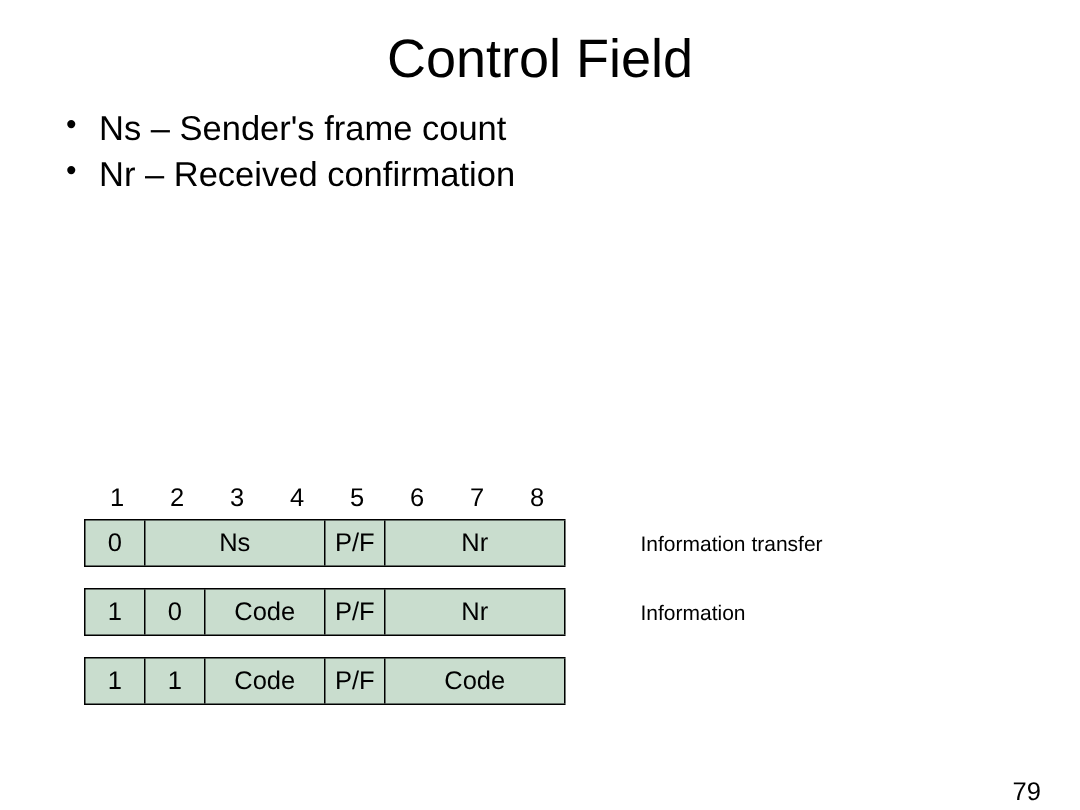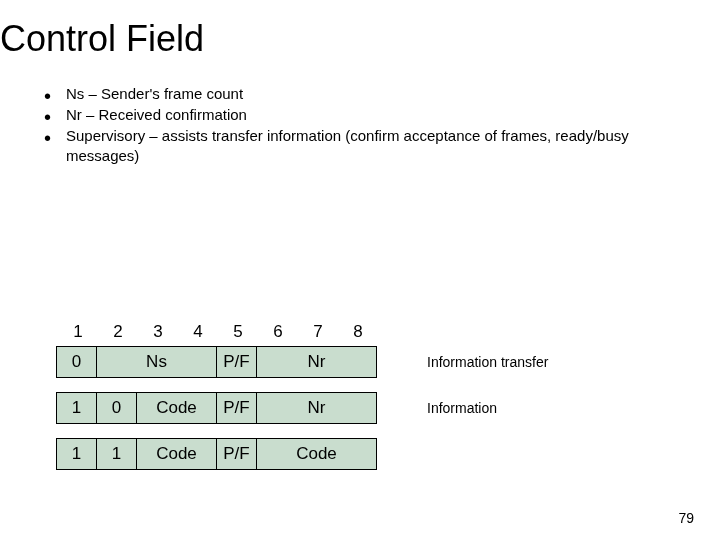--- a/index.html
+++ b/index.html
@@ -11,30 +11,30 @@
     font-family: Arial, Helvetica, sans-serif;
     color: #000;
   }
   .slide {
     position: relative;
     width: 720px;
     height: 540px;
     box-sizing: border-box;
   }
   .title {
-    text-align: left;
+    text-align: center;
     font-size: 36px;
     font-weight: 400;
     padding-top: 18px;
     padding-bottom: 8px;
   }
   .bullets {
-    font-size: 15px;
+    font-size: 23px;
     line-height: 1.28;
-    margin: 16px 40px 0 40px;
+    margin: 3px 40px 0 40px;
   }
   .bullets ul {
     list-style: none;
     padding: 0;
     margin: 0;
   }
   .bullets li {
     position: relative;
     padding-left: 26px;
     margin-bottom: 2px;
@@ -95,36 +95,35 @@
   .row-label {
     margin-left: 50px;
     display: flex;
     align-items: center;
     font-size: 14px;
   }
 
   .page-num {
     position: absolute;
     right: 26px;
-    bottom: 14px;
-    font-size: 14px;
+    bottom: 2px;
+    font-size: 17px;
   }
 </style>
 </head>
 <body>
 
 <div class="slide">
 
   <div class="title">Control Field</div>
 
   <div class="bullets">
     <ul>
       <li>Ns – Sender's frame count</li>
       <li>Nr – Received confirmation</li>
-      <li>Supervisory – assists transfer information (confirm acceptance of frames, ready/busy messages)</li>
     </ul>
   </div>
 
   <div class="table-area">
 
     <div class="bit-header">
       <span>1</span>
       <span>2</span>
       <span>3</span>
       <span>4</span>

